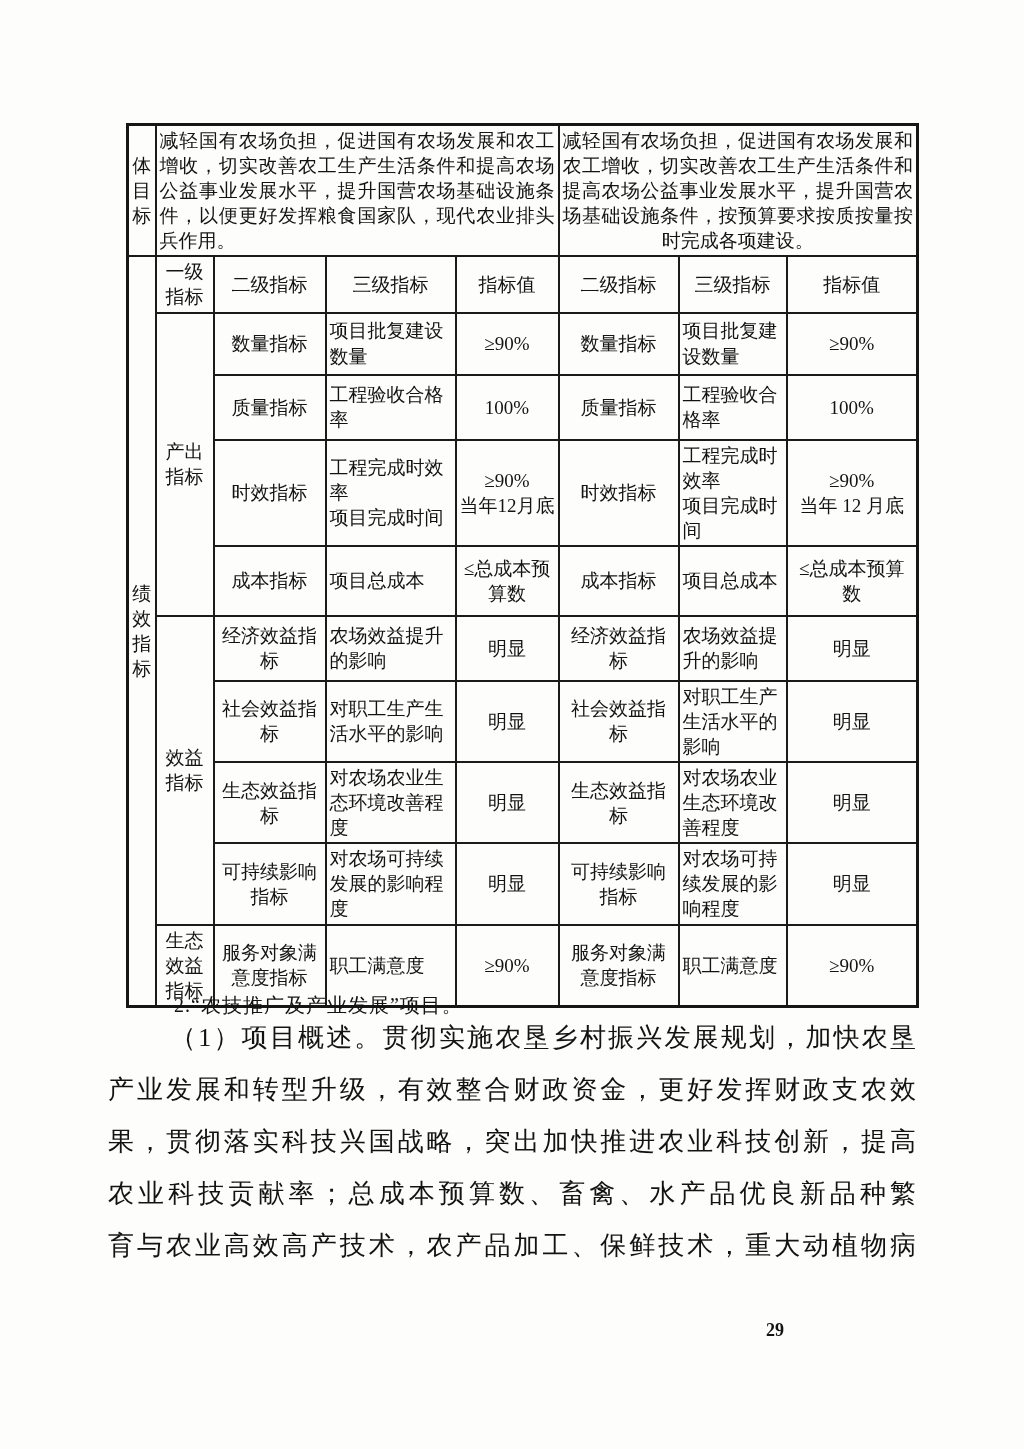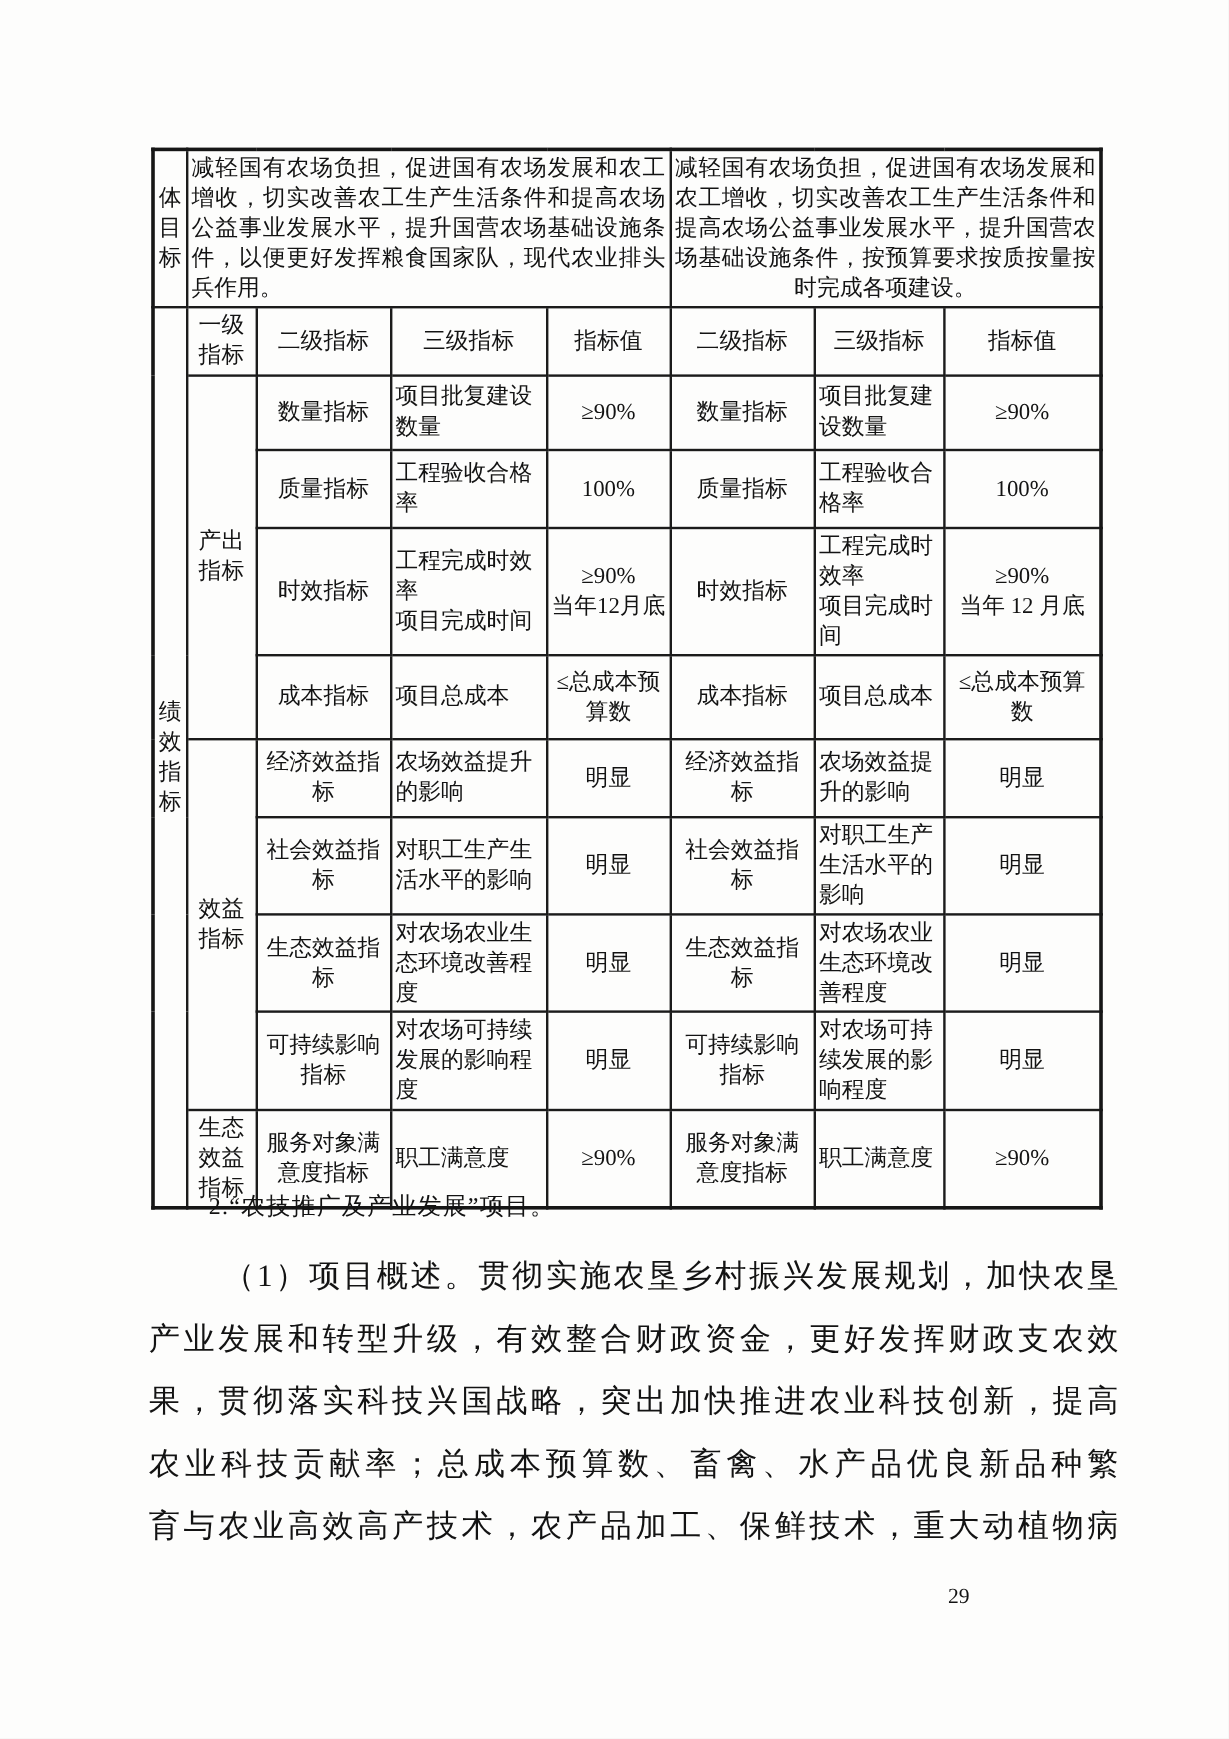--- a/index.html
+++ b/index.html
@@ -46,37 +46,36 @@
   tr.h-r8{height:75px;}
   tr.h-r9{height:74px;}
   
   .section-heading{
     position:absolute;left:112px;top:992px;width:806px;
     font-size:20px;font-weight:normal;
     padding-left:62px;
     letter-spacing:1px;
   }
   .para{
-    position:absolute;left:108px;top:1038px;width:808px;margin-left:16px;
+    position:absolute;left:108px;top:1012px;width:808px;
   }
   .para .pline{
     height:52px;line-height:52px;
     font-size:26px;
     text-align:justify;
     text-align-last:justify;
     overflow:hidden;
   }
   .para .pline.first{
     padding-left:62px;
   }
   .page-number{
     position:absolute;left:766px;top:1320px;
-    font-size:18px;font-weight:normal;
+    font-size:18px;font-weight:bold;
     font-family:"Liberation Serif","DejaVu Serif",serif;
-    margin-left:24px;
   }
 </style>
 </head>
 <body>
 
 <div class="page">
 
   <table class="ind">
     <colgroup>
       <col style="width:28px">

